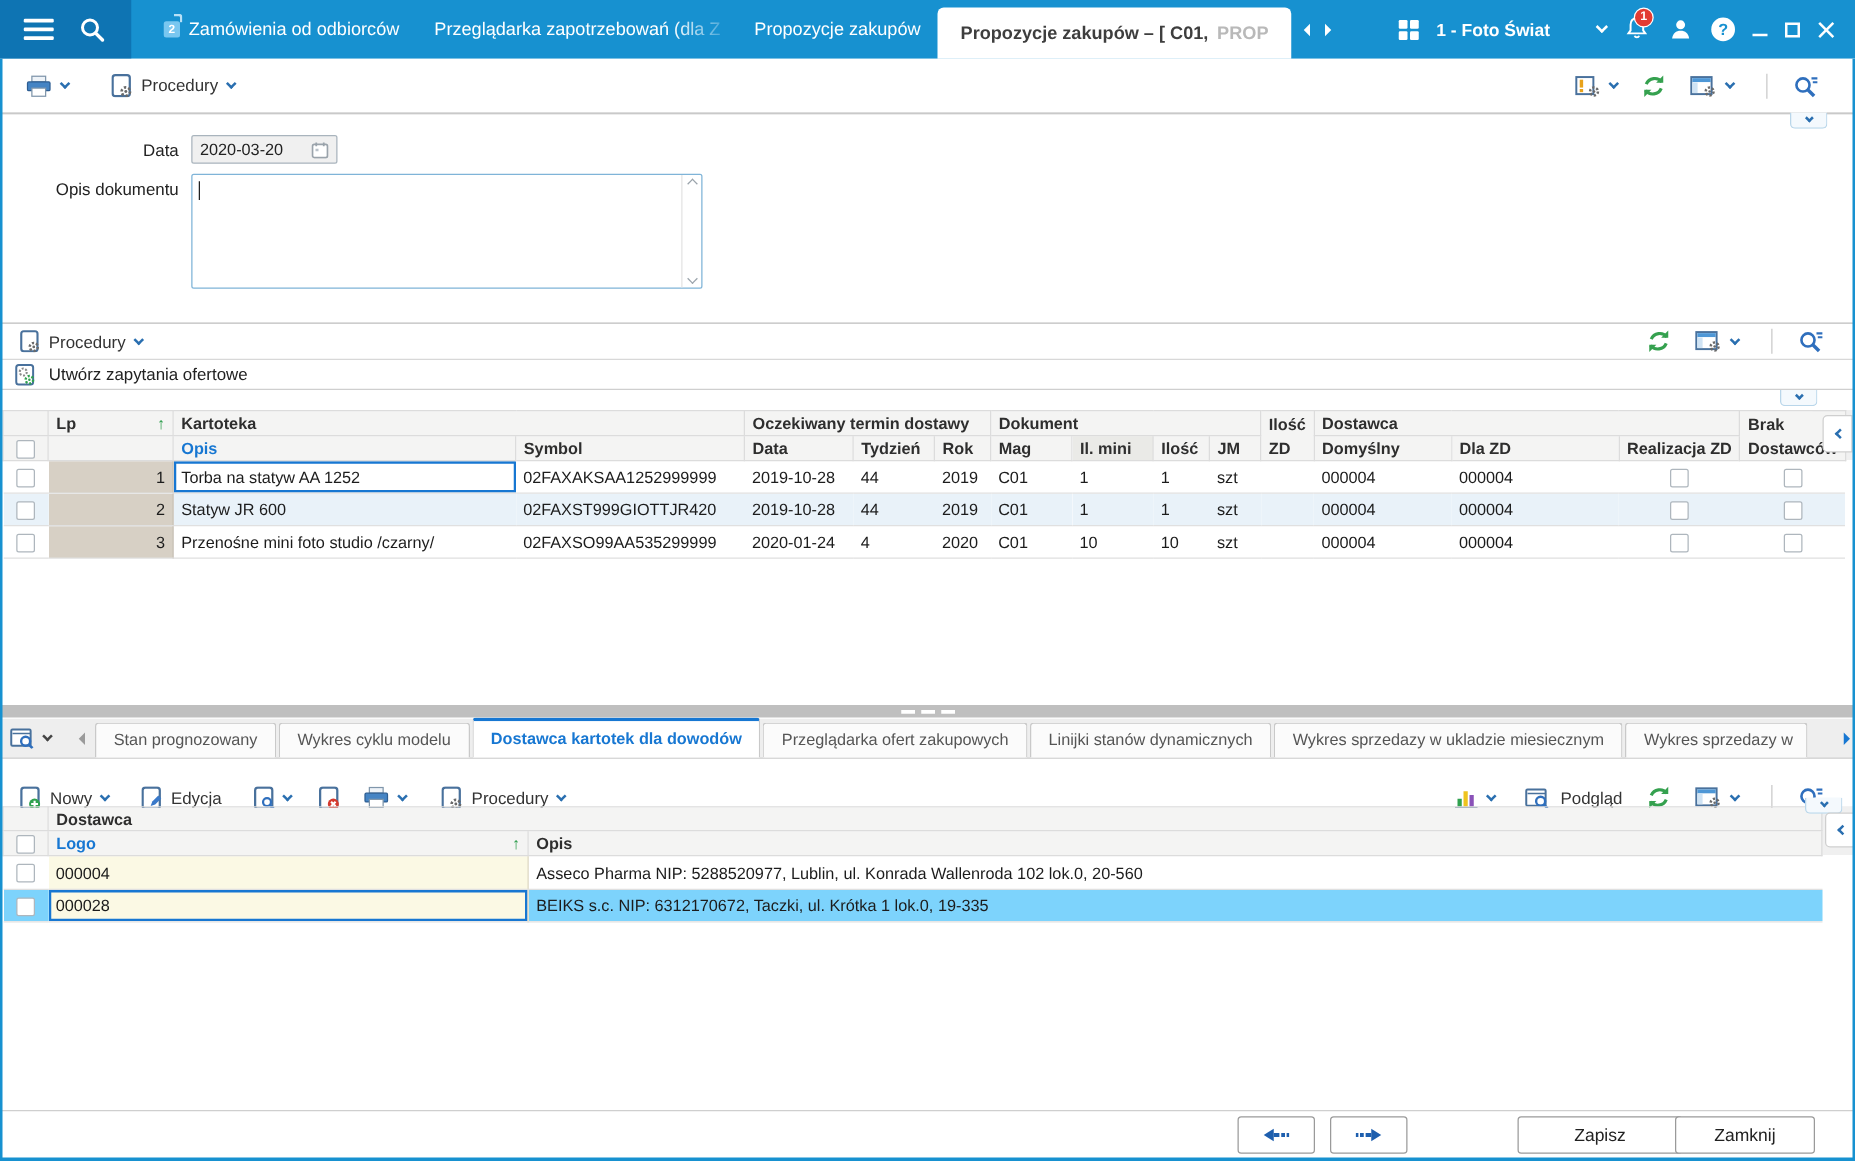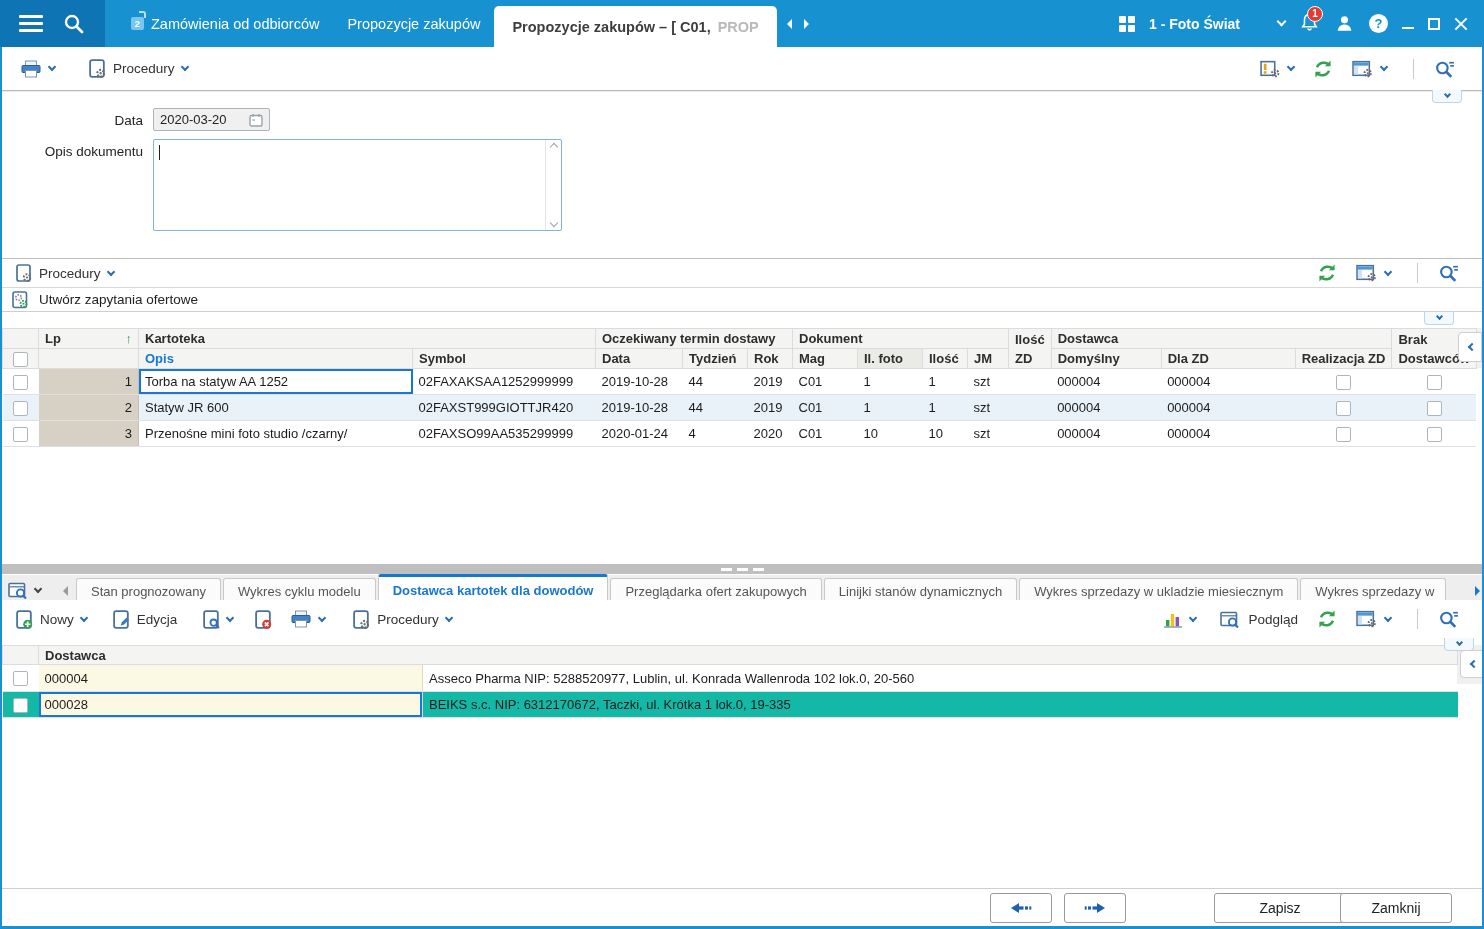--- a/index.html
+++ b/index.html
@@ -40,21 +40,21 @@
   .win-max { width:12px; height:12px; border:2px solid #fff; }
   .win-close { position:relative; width:14px; height:14px; }
   .win-close i { position:absolute; left:-1px; top:6px; width:16px; height:2px; background:#fff; }
   .win-close i:first-child { transform:rotate(45deg); }
   .win-close i:last-child { transform:rotate(-45deg); }
 
   
   .tbar { position:absolute; left:0; right:0; background:#fff; display:flex; align-items:center; }
   .t1 { top:47px; height:44px; padding:0 14px; border-bottom:1px solid #b9b9b9; box-shadow:0 1px 0 #ececec; }
   .t2 { top:258px; height:30px; padding:0 10px; border-top:1px solid #bdbdbd; border-bottom:1px solid #d8d8d8; }
-  .t3 { top:600px; height:38px; padding:0 10px; }
+  .t3 { top:619px; height:38px; padding:0 10px; }
   .tbtn { display:flex; align-items:center; gap:7px; font-size:13.5px; color:#333; padding:3px 6px; white-space:nowrap; }
   .chev-b { width:6px; height:6px; border-right:2px solid #2a6fb0; border-bottom:2px solid #2a6fb0; transform:rotate(45deg); margin-top:-3px; }
   .vdiv { width:1px; height:20px; background:#c9c9c9; margin:0 8px; }
   .t-right { margin-left:auto; display:flex; align-items:center; gap:12px; padding-right:14px; }
 
   .actionrow { position:absolute; top:288px; left:0; right:0; height:24px; background:#fff; display:flex; align-items:center; gap:8px; padding:0 12px; border-bottom:1px solid #cfcfcf; font-size:13.5px; color:#222; }
 
   
   .ctab { position:absolute; width:30px; height:13px; background:#f4f9fd; border:1px solid #b9d6ea; border-top:none; border-radius:0 0 4px 4px; display:flex; align-items:flex-start; justify-content:center; z-index:5; }
   .ctab .chev-b { width:5px; height:5px; margin-top:2px; }
@@ -83,21 +83,21 @@
   .chk { width:15px; height:15px; border:1px solid #aeb6bd; background:#fff; border-radius:2px; display:inline-block; vertical-align:middle; }
   td.lp { background:#d7d0c5; text-align:right; border-right:1px solid #c6bfb4; }
   .num { }
   tr.alt td:not(.lp) { background:#e9f2f9; }
   td.selcell { box-shadow:inset 0 0 0 2px #1777d2; }
   .sortup { color:#2f9e4e; font-weight:bold; float:right; font-size:13px; }
   .twoline { line-height:19px; }
   #grid1 { position:absolute; top:328px; left:2px; }
   #grid2 { position:absolute; top:645px; left:2px; }
   td.logo { background:#fbf9e4; border-right:1px solid #ddd8c2; }
-  tr.sel2 td:not(.logo) { background:#14b8a6; }
+  tr.sel2 td:not(.logo) { background:#7dd3fc; }
   td.logo.selcell { background:#fbf9e4; }
 
   
   .splitter { position:absolute; top:557px; left:0; width:100%; height:18px; background:#fff; }
   .splitter .bar { position:absolute; top:7px; left:0; right:0; height:10px; background:#bfbfbf; display:flex; align-items:center; justify-content:center; gap:5px; }
   .splitter .bar i { width:11px; height:3px; background:#fff; }
 
   
   .tabstrip { position:absolute; top:575px; left:0; right:0; height:32px; background:#eeeeee; border-bottom:1px solid #d0d0d0; display:flex; align-items:flex-end; padding-left:8px; }
   .ts-icon { align-self:center; display:flex; align-items:center; gap:6px; margin-right:14px; }
@@ -129,20 +129,23 @@
       <svg width="24" height="24" viewBox="0 0 24 24">
           <circle cx="10" cy="10" r="6" fill="none" stroke="#fff" stroke-width="2.4"></circle>
           <line x1="14.5" y1="14.5" x2="20" y2="20" stroke="#fff" stroke-width="2.8" stroke-linecap="round"></line>
         </svg>
     </span>
   </div>
   <div class="tb-tabs">
     <div class="tb-tab">
       <span class="tabbadge">2</span>
       <span>Zamówienia od odbiorców</span>
+    </div>
+    <div class="tb-tab clip">
+      <span>Przeglądarka zapotrzebowań (dla Z</span>
     </div>
     <div class="tb-tab">
       <span>Propozycje zakupów</span>
     </div>
     <div class="tb-tab active">
       <span>Propozycje zakupów – [ C01, </span>
         <span class="dim">PROP</span>
     </div>
     <div class="navpair">
       <span class="tri l"></span>
@@ -379,21 +382,21 @@
     </tr>
     <tr>
       <th class="cb"><span class="chk"></span></th>
       <th></th>
       <th class="blue">Opis</th>
       <th>Symbol</th>
       <th>Data</th>
       <th>Tydzień</th>
       <th>Rok</th>
       <th>Mag</th>
-      <th class="shade">Il. foto</th>
+      <th class="shade">Il. mini</th>
       <th>Ilość</th>
       <th>JM</th>
       <th>Domyślny</th>
       <th>Dla ZD</th>
       <th>Realizacja ZD</th>
     </tr>
   </thead>
   <tbody>
     <tr>
       <td class="cb"><span class="chk"></span></td>
@@ -611,20 +614,25 @@
   <colgroup>
     <col style="width:36px">
       <col style="width:384px">
       <col style="width:1035px">
   </colgroup>
   <thead>
     <tr>
       <th class="cb" style="height:19px"></th>
       <th colspan="2" style="height:19px">Dostawca</th>
     </tr>
+    <tr>
+      <th class="cb"><span class="chk"></span></th>
+      <th class="blue"><span>Logo</span><span class="sortup">↑</span></th>
+      <th>Opis</th>
+    </tr>
   </thead>
   <tbody>
     <tr style="height:27px">
       <td class="cb"><span class="chk"></span></td>
       <td class="logo">000004</td>
       <td>Asseco Pharma  NIP: 5288520977,   Lublin, ul. Konrada Wallenroda 102 lok.0, 20-560</td>
     </tr>
     <tr class="sel2" style="height:25px">
       <td class="cb"><span class="chk"></span></td>
       <td class="logo selcell">000028</td>

